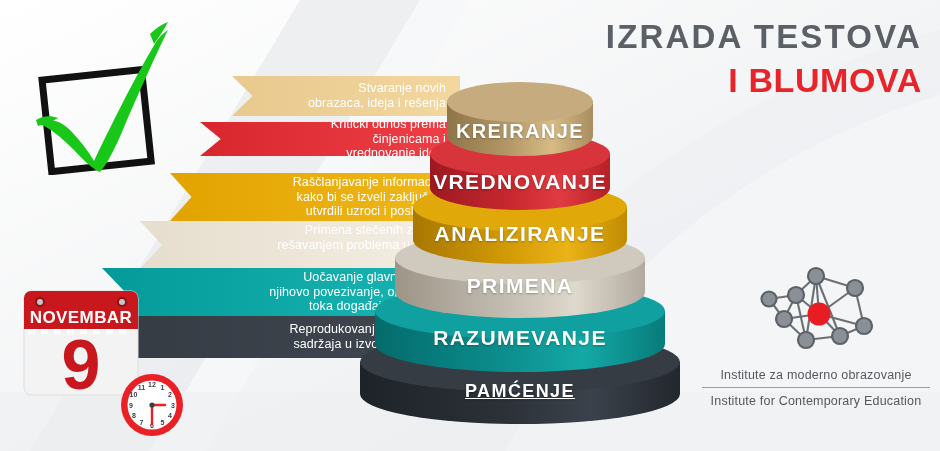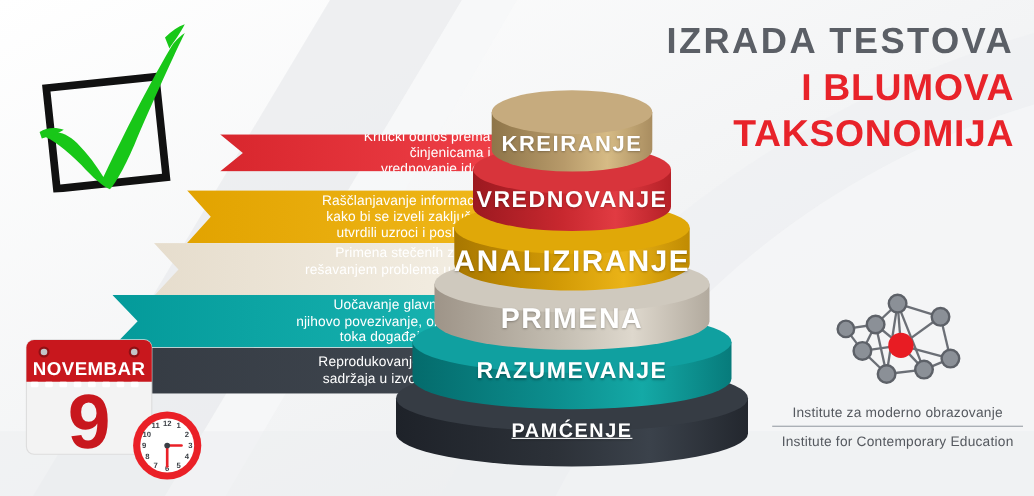--- a/index.html
+++ b/index.html
@@ -64,21 +64,21 @@
   }
   #title-line3 {
     position:absolute; right:18px; top:102px;
     font-size:34px; letter-spacing:.6px;
     color:#e8232a; font-weight:bold;
     text-align:right; line-height:1.22;
     white-space:nowrap;
   }
 
   
-  #calendar { position:absolute; left:22px; top:303px; width:118px; height:112px; }
+  #calendar { position:absolute; left:22px; top:285px; width:118px; height:112px; }
   #cal-time {
     position:absolute; left:22px; top:420px; width:120px;
     text-align:center; font-size:14px; font-weight:bold;
     color:#3b3f45; letter-spacing:.3px;
   }
   #clock { position:absolute; left:118px; top:371px; width:68px; height:68px; }
 
   
   #logo-net { position:absolute; left:744px; top:262px; width:150px; height:100px; }
   #logo-text { position:absolute; left:700px; top:368px; width:232px; text-align:center; }
@@ -117,20 +117,29 @@
       </g>
       <path d="M30 103 C40 97, 52 100, 62 110 C72 120, 80 131, 86 141
                C100 112, 122 66, 148 22 C152 16, 157 12, 160 10
                C152 26, 130 74, 114 112 C104 135, 96 148, 92 152
                C86 150, 76 141, 66 130 C52 116, 40 107, 30 103 Z" fill="#18c718"></path>
       <path d="M142 14 C148 8, 154 4, 160 2 C156 10, 150 18, 146 24 Z" fill="#18c718"></path>
       <path d="M28 100 C34 96, 42 95, 50 98 C44 102, 36 104, 30 106 Z" fill="#18c718"></path>
     </svg>
   </div>
 
+  <div class="banner" style="left:232px; top:76px; width:228px; height:40px;
+              background:linear-gradient(90deg,#e8c98e,#f2d79f);
+              clip-path:polygon(0 0,100% 0,100% 100%,0 100%,9% 50%);
+              font-size:12.5px;">
+    <div>
+      <span>Stvaranje novih</span>
+      <span>obrazaca, ideja i rešenja</span>
+    </div>
+  </div>
 
   <div class="banner" style="left:200px; top:122px; width:260px; height:34px;
               background:linear-gradient(90deg,#d8262d,#ef4048);
               clip-path:polygon(0 0,100% 0,100% 100%,0 100%,8% 50%);
               font-size:12.5px;">
     <div>
       <span>Kritički odnos prema</span>
       <span>činjenicama i</span>
       <span>vrednovanje ideja</span>
     </div>
@@ -246,29 +255,28 @@
       </g>
 
       <g>
         <path d="M92,72 L92,106 A73,20 0 0 0 238,106 L238,72 Z" fill="url(#g0)"></path>
         <ellipse cx="165" cy="72" rx="73" ry="20" fill="#c6ab7e"></ellipse>
       </g>
     </svg>
 
     <div class="tier-label" style="top:90px; font-size:20px;">KREIRANJE</div>
     <div class="tier-label" style="top:140px; font-size:21px;">VREDNOVANJE</div>
-    <div class="tier-label" style="top:192px; font-size:27px;">ANALIZIRANJE</div>
-    <div class="tier-label" style="top:244px; font-size:26px;">PRIMENA</div>
+    <div class="tier-label" style="top:192px; font-size:21px;">ANALIZIRANJE</div>
+    <div class="tier-label" style="top:244px; font-size:21px;">PRIMENA</div>
     <div class="tier-label" style="top:296px; font-size:21px;">RAZUMEVANJE</div>
     <div class="tier-label" style="top:351px; font-size:18px;text-decoration:underline;">PAMĆENJE</div>
   </div>
 
   <div id="title-line1">IZRADA TESTOVA</div>
   <div id="title-line2">I BLUMOVA</div>
-  <div id="title-line3">TAKSONOMIJA</div>
 
   <div id="calendar">
     <svg viewBox="0 0 118 112" width="118" height="112">
       <rect x="2" y="6" width="114" height="104" rx="7" fill="#f3f3f3" stroke="#dddddd" stroke-width="1"></rect>
       <path d="M2,13 a7,7 0 0 1 7,-7 h100 a7,7 0 0 1 7,7 v31 h-114 Z" fill="#c8171d"></path>
       <circle cx="18" cy="17" r="5" fill="#8f1014"></circle>
         <circle cx="18" cy="17" r="3" fill="#c3c5c8"></circle>
       <circle cx="100" cy="17" r="5" fill="#8f1014"></circle>
         <circle cx="100" cy="17" r="3" fill="#c3c5c8"></circle>
       <text x="59" y="38" text-anchor="middle" fill="#ffffff" font-family="Liberation Sans, sans-serif" font-size="17" font-weight="bold" letter-spacing="0.4">NOVEMBAR</text>

